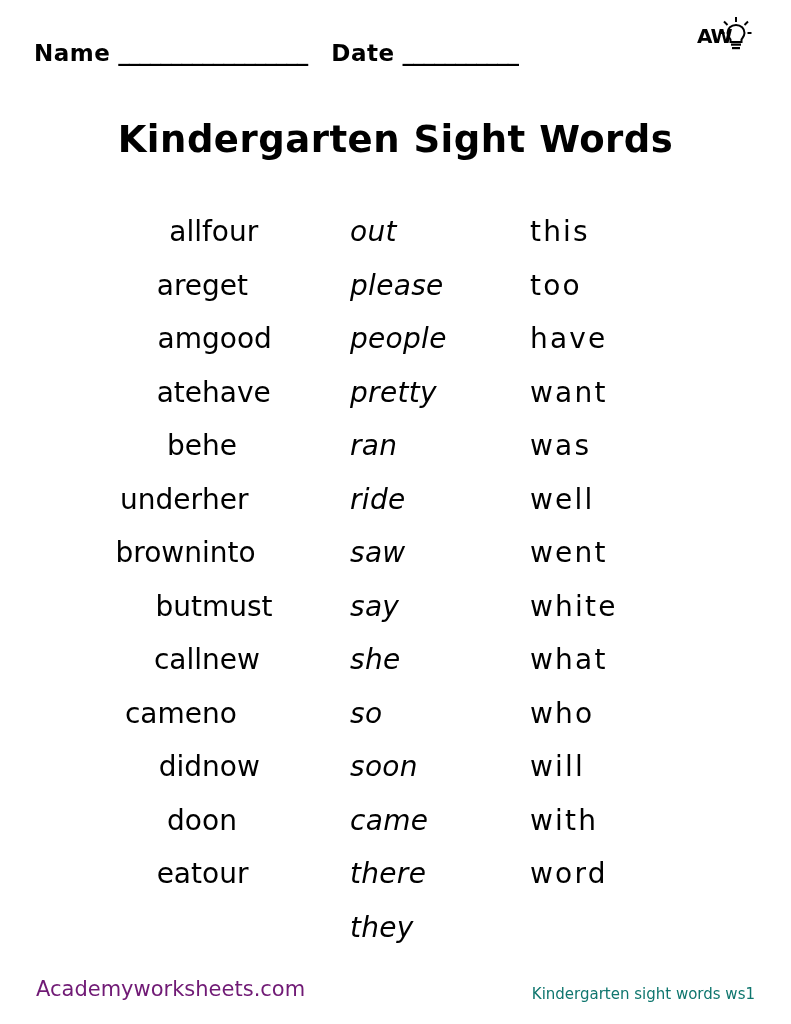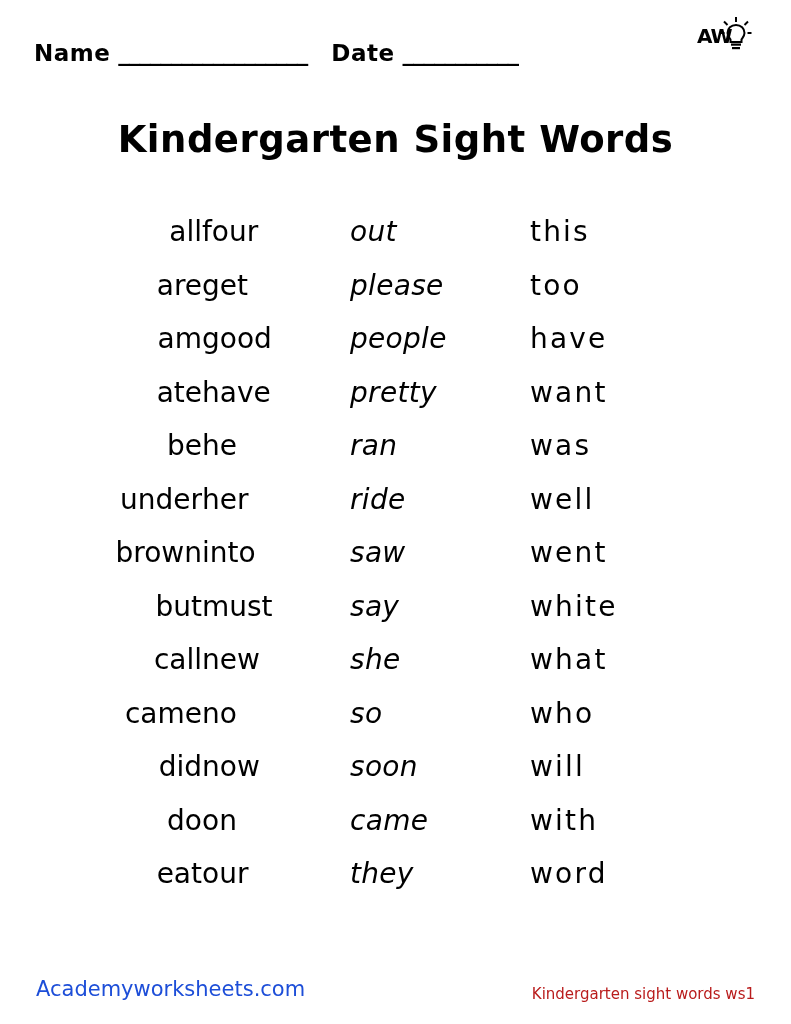--- a/index.html
+++ b/index.html
@@ -117,29 +117,29 @@
   .col-2 .word { letter-spacing: 0.3px; }
   .col-3 .word { letter-spacing: 2.2px; }
 
   
   .footer-left {
     position: absolute;
     left: 36px;
     top: 977px;
     font-family: "DejaVu Sans", sans-serif;
     font-size: 21px;
-    color: #1d4ed8;
+    color: #701a75;
   }
   .footer-right {
     position: absolute;
     right: 36px;
     top: 985px;
     font-family: "DejaVu Sans", sans-serif;
     font-size: 15px;
-    color: #b91c1c;
+    color: #0f766e;
     text-align: right;
   }
 </style>
 </head>
 <body>
 
 <div class="sheet">
 
   <div class="header-row">
     <div class="name-group">
@@ -208,20 +208,21 @@
       <span class="word">people</span>
       <span class="word">pretty</span>
       <span class="word">ran</span>
       <span class="word">ride</span>
       <span class="word">saw</span>
       <span class="word">say</span>
       <span class="word">she</span>
       <span class="word">so</span>
       <span class="word">soon</span>
       <span class="word">came</span>
+      <span class="word">there</span>
       <span class="word">they</span>
     </div>
 
     <div class="word-col col-3">
       <span class="word">this</span>
       <span class="word">too</span>
       <span class="word">have</span>
       <span class="word">want</span>
       <span class="word">was</span>
       <span class="word">well</span>

